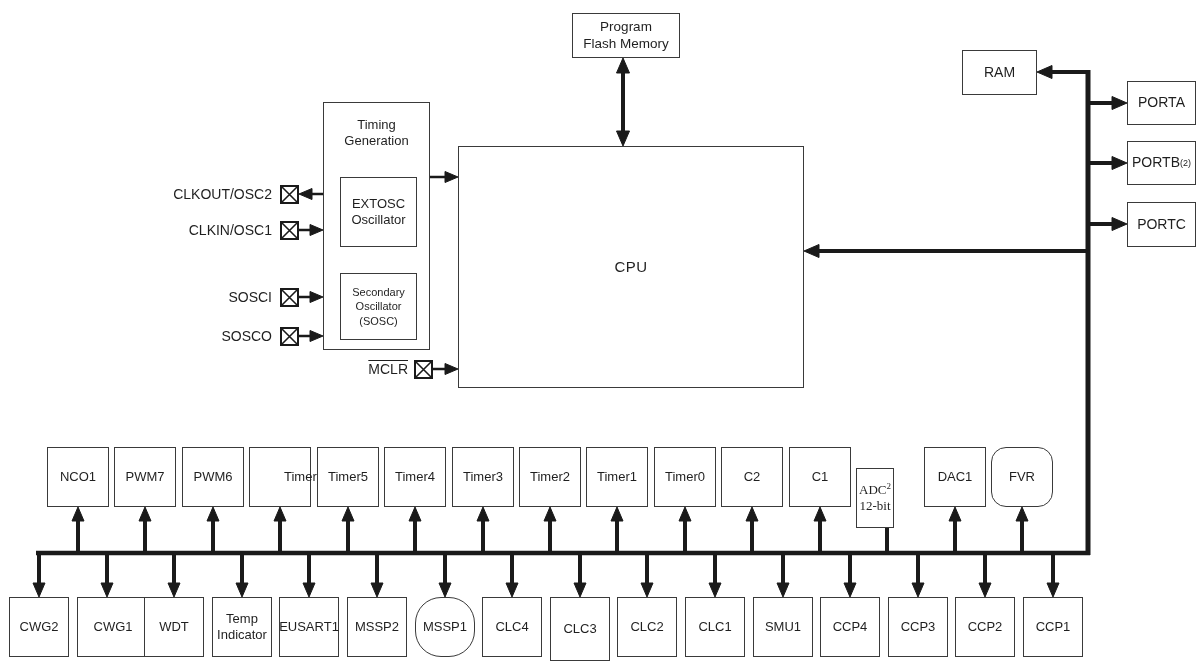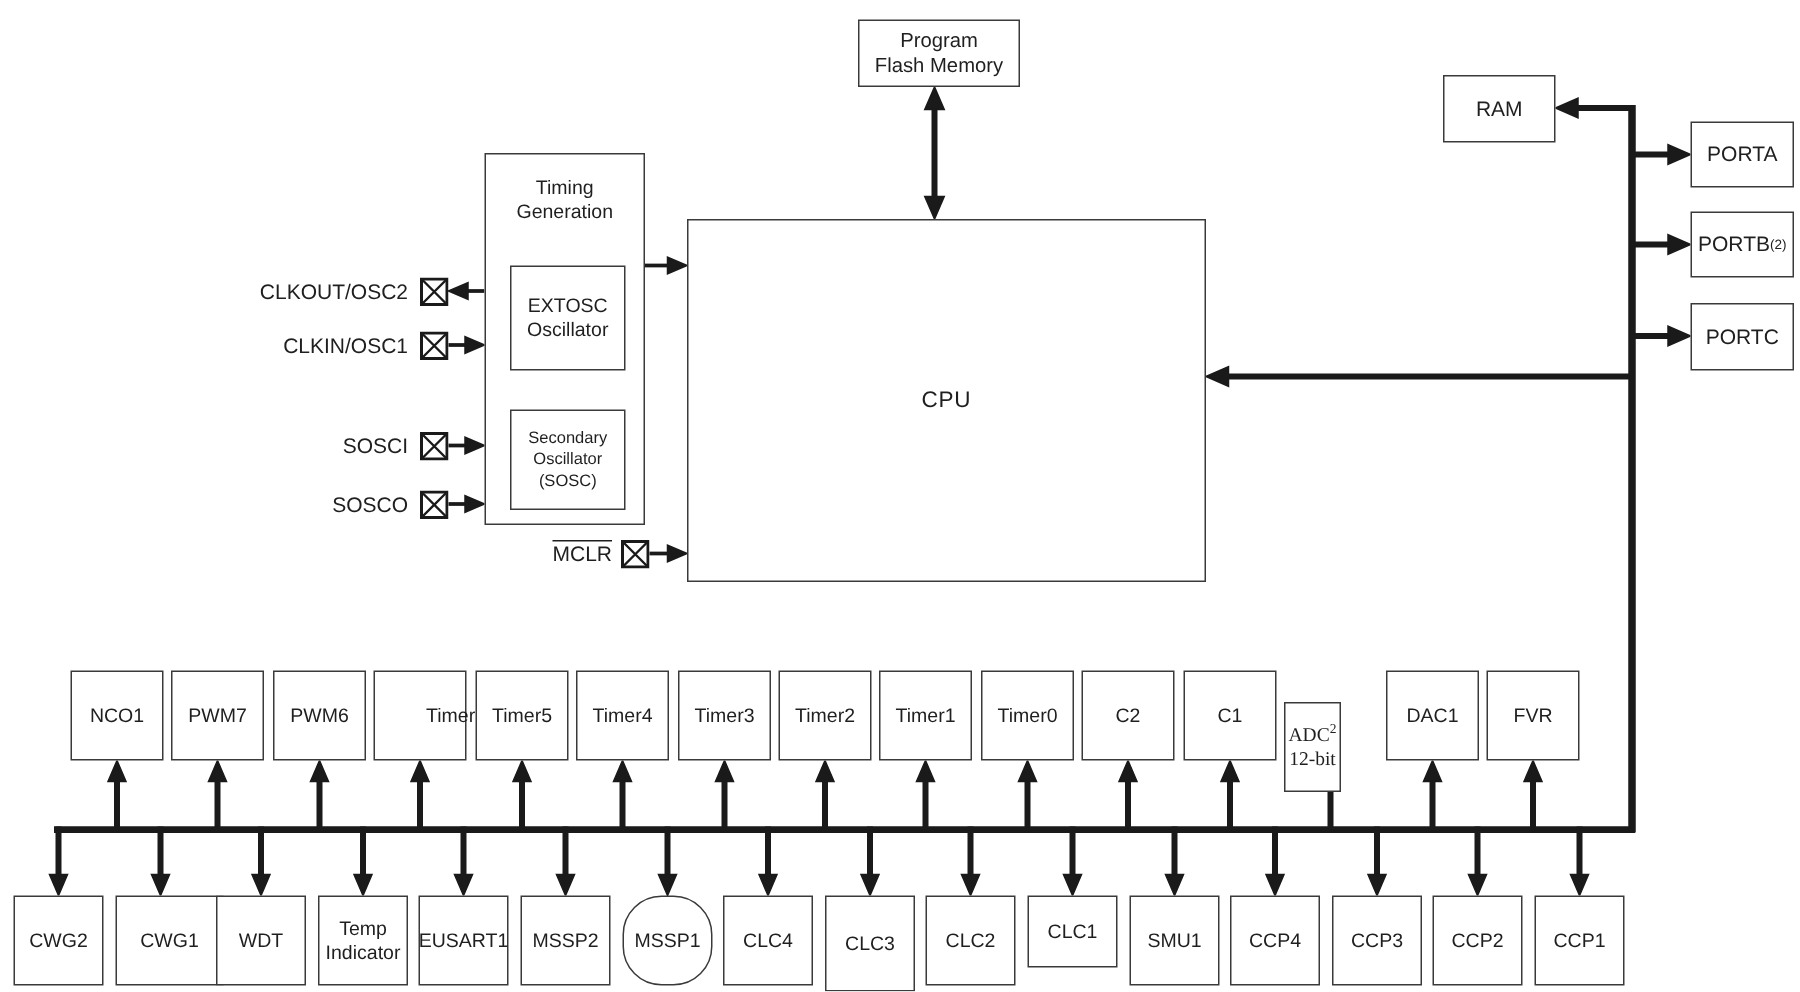--- a/index.html
+++ b/index.html
@@ -254,21 +254,21 @@
       <div class="box" style="left: 789px; top: 447px; width: 62px; height: 60px;">
         <div><span>C1</span></div>
       </div>
       <div class="box" style="left: 856px; top: 468px; width: 38px; height: 60px; font-family: Liberation Serif, serif;">
         <div><span>ADC</span><sup>2</sup></div>
         <div>12-bit</div>
       </div>
       <div class="box" style="left: 924px; top: 447px; width: 62px; height: 60px;">
         <div><span>DAC1</span></div>
       </div>
-      <div class="box" style="left: 991px; top: 447px; width: 62px; height: 60px;">
+      <div class="box" style="left: 991px; top: 447px; width: 62px; height: 60px; border-radius: 15px;">
         <div><span>FVR</span></div>
       </div>
       <div class="box" style="left: 9px; top: 597px; width: 60px; height: 60px;">
         <div><span>CWG2</span></div>
       </div>
       <div class="box" style="left: 77px; top: 597px; width: 72px; height: 60px;">
         <div><span>CWG1</span></div>
       </div>
       <div class="box" style="left: 144px; top: 597px; width: 60px; height: 60px;">
         <div><span>WDT</span></div>
@@ -288,21 +288,21 @@
       </div>
       <div class="box" style="left: 482px; top: 597px; width: 60px; height: 60px;">
         <div><span>CLC4</span></div>
       </div>
       <div class="box" style="left: 550px; top: 597px; width: 60px; height: 64px;">
         <div><span>CLC3</span></div>
       </div>
       <div class="box" style="left: 617px; top: 597px; width: 60px; height: 60px;">
         <div><span>CLC2</span></div>
       </div>
-      <div class="box" style="left: 685px; top: 597px; width: 60px; height: 48px;">
+      <div class="box" style="left: 685px; top: 597px; width: 60px; height: 60px;">
         <div><span>CLC1</span></div>
       </div>
       <div class="box" style="left: 753px; top: 597px; width: 60px; height: 60px;">
         <div><span>SMU1</span></div>
       </div>
       <div class="box" style="left: 820px; top: 597px; width: 60px; height: 60px;">
         <div><span>CCP4</span></div>
       </div>
       <div class="box" style="left: 888px; top: 597px; width: 60px; height: 60px;">
         <div><span>CCP3</span></div>

